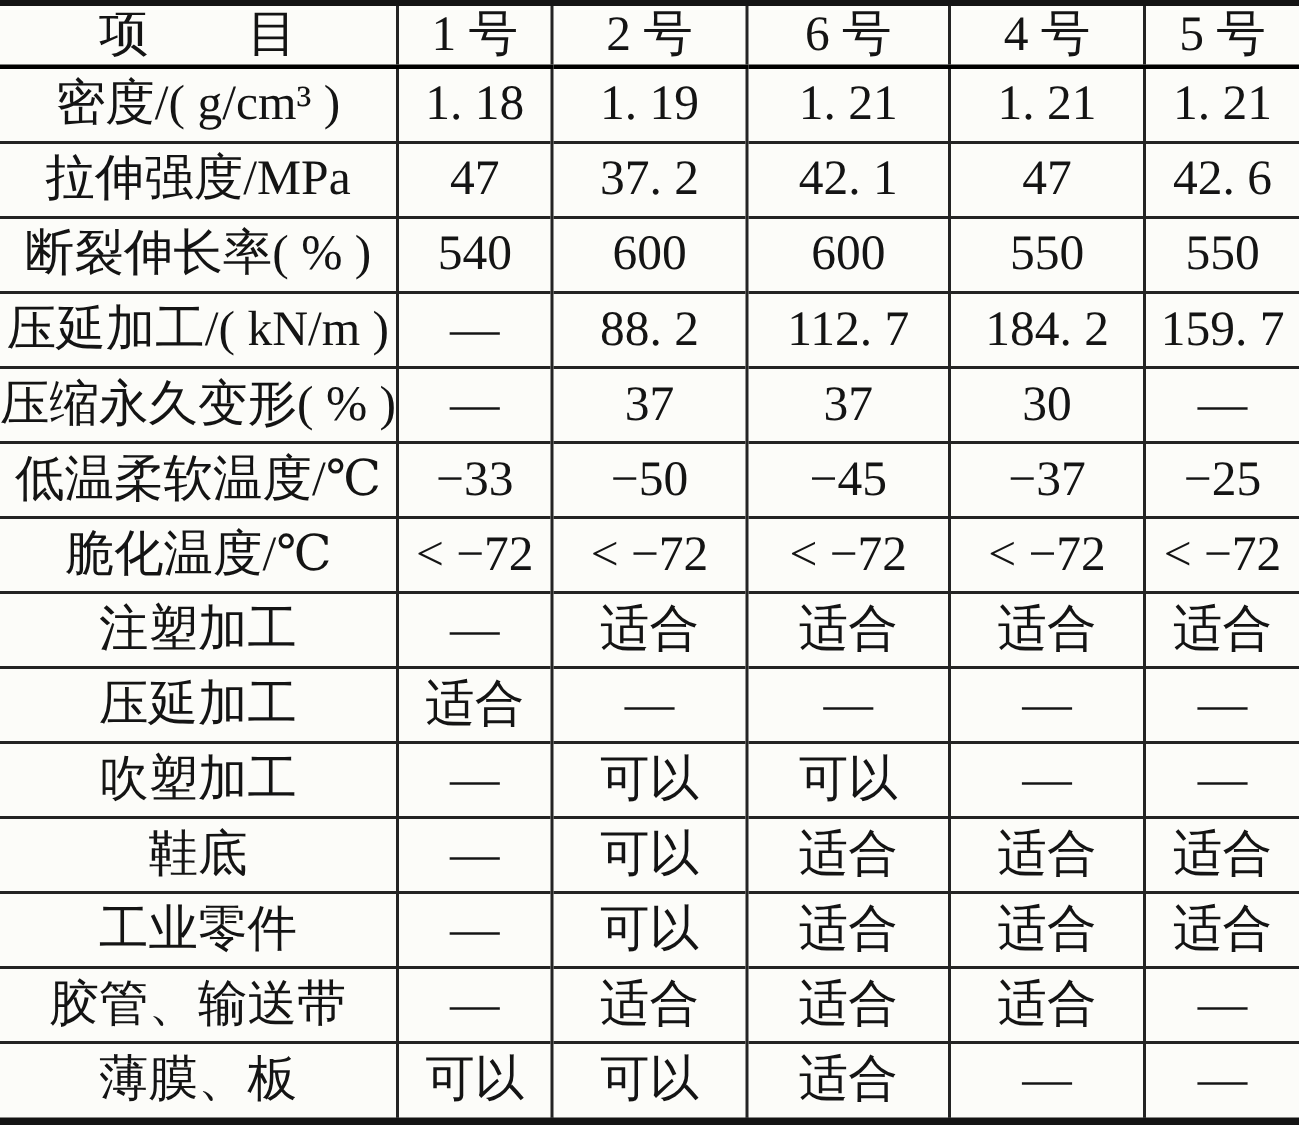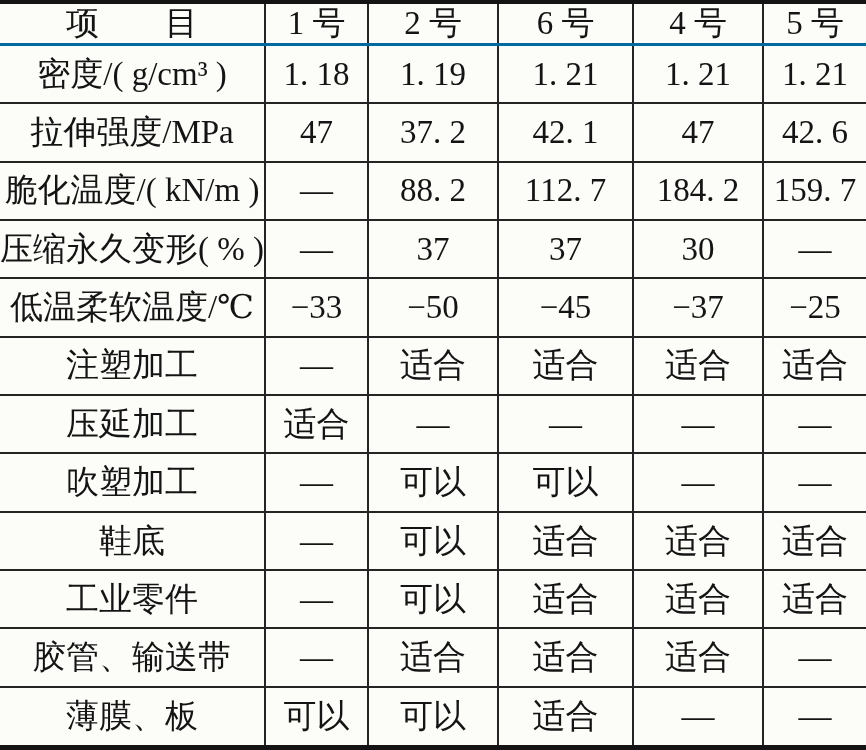--- a/index.html
+++ b/index.html
@@ -36,21 +36,21 @@
     white-space: nowrap;
   }
   table.props th + th,
   table.props td + td {
     border-left: 2px solid #242424;
   }
   table.props thead tr {
     height: 42px;
   }
   table.props thead th {
-    border-bottom: 3px solid #0369a1;
+    border-bottom: 3px solid #000000;
     border-top: none;
     text-align: center;
   }
   table.props tbody tr {
     height: 25px;
   }
 </style>
 </head>
 <body>
 
@@ -85,21 +85,29 @@
         </tr>
         <tr>
           <td>拉伸强度/MPa</td>
           <td>47</td>
           <td>37. 2</td>
           <td>42. 1</td>
           <td>47</td>
           <td>42. 6</td>
         </tr>
         <tr>
-          <td>脆化温度/( kN/m )</td>
+          <td>断裂伸长率( % )</td>
+          <td>540</td>
+          <td>600</td>
+          <td>600</td>
+          <td>550</td>
+          <td>550</td>
+        </tr>
+        <tr>
+          <td>压延加工/( kN/m )</td>
           <td>—</td>
           <td>88. 2</td>
           <td>112. 7</td>
           <td>184. 2</td>
           <td>159. 7</td>
         </tr>
         <tr>
           <td>压缩永久变形( % )</td>
           <td>—</td>
           <td>37</td>
@@ -107,20 +115,28 @@
           <td>30</td>
           <td>—</td>
         </tr>
         <tr>
           <td>低温柔软温度/℃</td>
           <td>−33</td>
           <td>−50</td>
           <td>−45</td>
           <td>−37</td>
           <td>−25</td>
+        </tr>
+        <tr>
+          <td>脆化温度/℃</td>
+          <td>&lt; −72</td>
+          <td>&lt; −72</td>
+          <td>&lt; −72</td>
+          <td>&lt; −72</td>
+          <td>&lt; −72</td>
         </tr>
         <tr>
           <td>注塑加工</td>
           <td>—</td>
           <td>适合</td>
           <td>适合</td>
           <td>适合</td>
           <td>适合</td>
         </tr>
         <tr>

